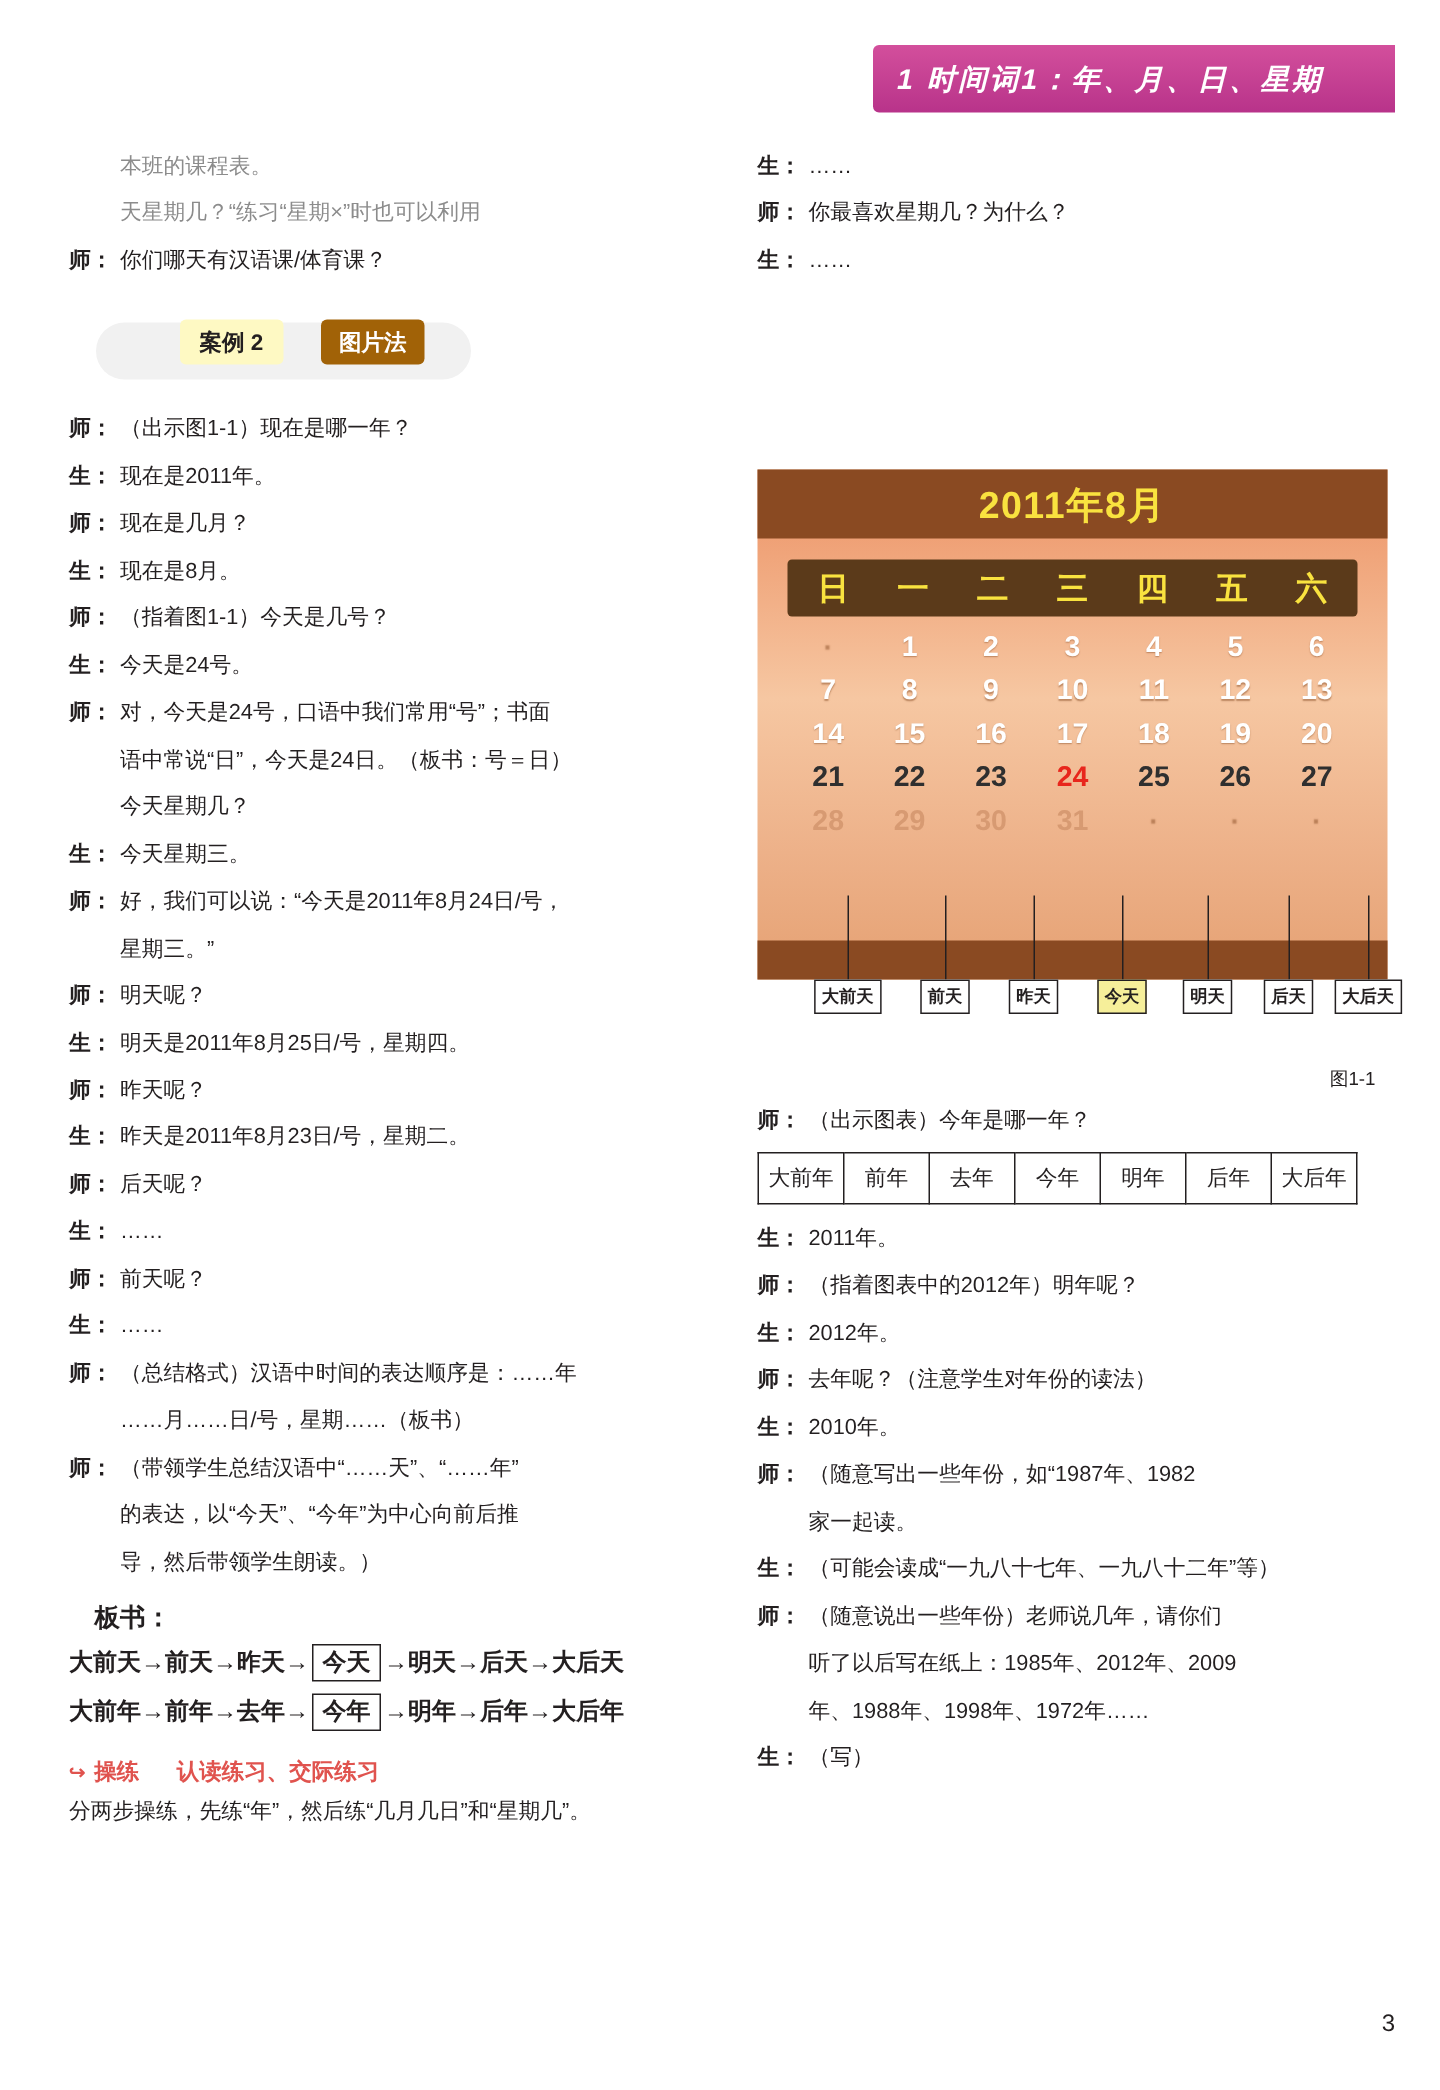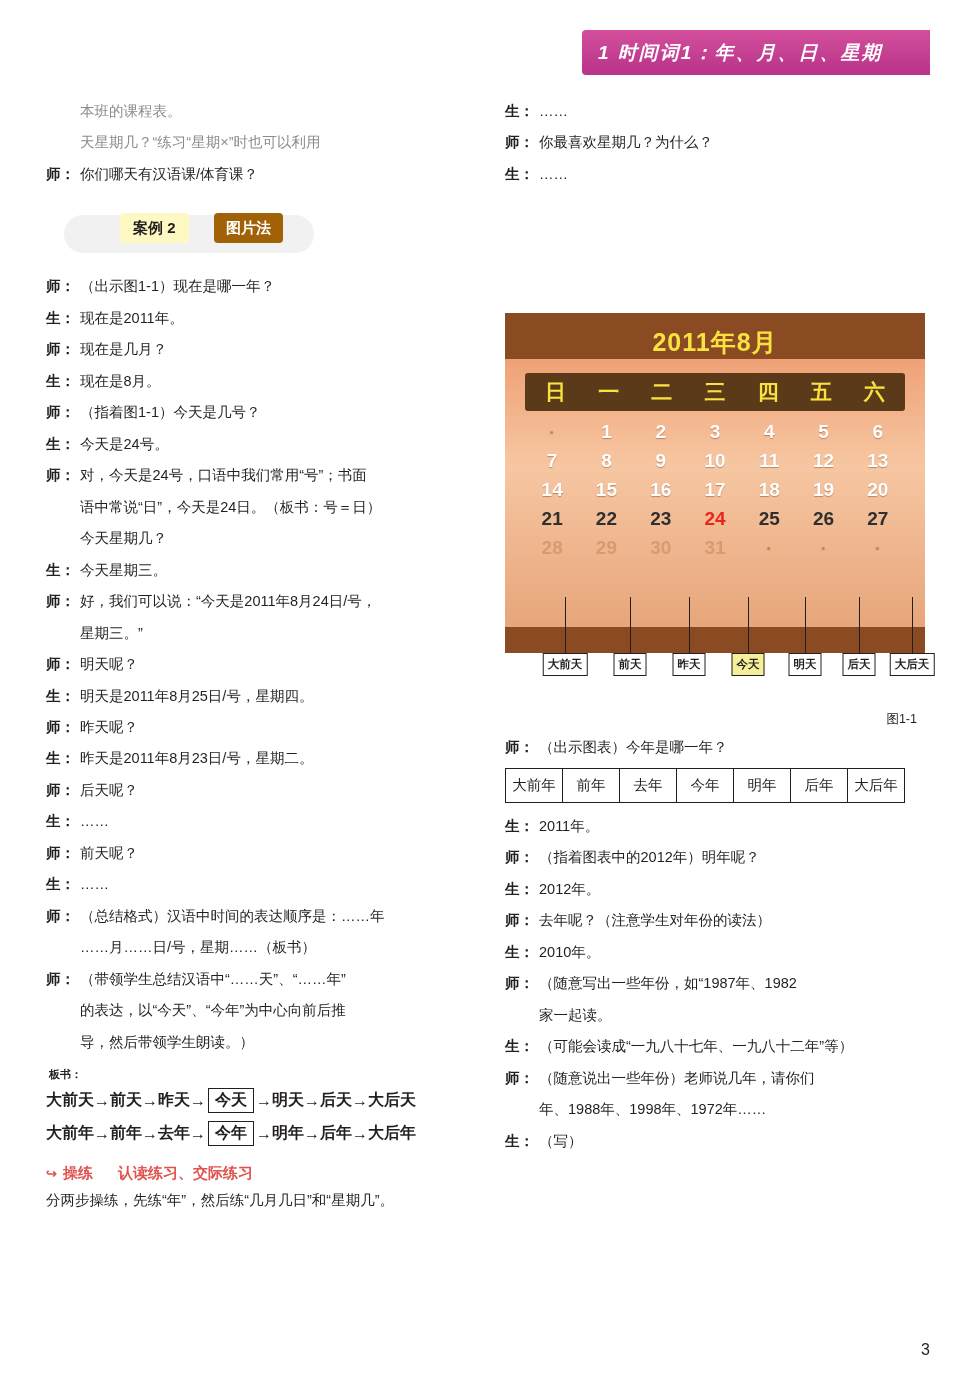--- a/index.html
+++ b/index.html
@@ -53,40 +53,40 @@
     color:#231f20;
   }
   .badge-purple {
     position:absolute; left:168px; top:0px; height:30px; padding:0 12px;
     background:#a16207; border-radius:4px;
     display:flex; align-items:center; font-size:15px; font-weight:bold;
     color:#ffffff;
   }
 
   
-  .bb-title { font-size:11px; font-weight:bold; margin:14px 0 6px 3px; }
+  .bb-title { font-size:17px; font-weight:bold; margin:14px 0 6px 17px; }
   .bb-line { font-size:16px; font-weight:bold; letter-spacing:0px; margin:4px 0 8px 0; display:flex; align-items:center; flex-wrap:nowrap;}
   .bb-box { border:1.6px solid #231f20; padding:1px 6px; margin:0 2px; display:inline-block; }
 
   
   .practice { margin-top:18px; display:flex; align-items:center; font-size:15px; font-weight:bold; color:#e0534e; }
   .practice .arrow { color:#e0534e; margin-right:6px; font-size:13px; }
   .practice .p1 { margin-right:25px; }
   .practice-body { font-size:14.5px; line-height:1.65; margin-top:6px; }
 
   
   .fig-wrap { position:relative; width:420px; }
   .cal {
     width:420px; height:340px;
     background:linear-gradient(180deg,#e8a477 0%, #ef9f74 12%, #f6c7a2 45%, #edb189 75%, #e5a173 100%);
     border:0; position:relative;
     box-sizing:border-box;
   }
   .cal-top {
-    height:46px; background:#8a4a22; display:flex; align-items:flex-end; justify-content:center;
+    height:46px; background:#8a4a22; display:flex; align-items:center; justify-content:center;
   }
   .cal-title { color:#f9e23f; font-size:25px; font-weight:bold; letter-spacing:1px; }
   .cal-inner { padding:14px 20px 6px 20px; }
   .cal-head {
     background:#5b3a1a; border-radius:3px; display:grid; grid-template-columns:repeat(7,1fr);
     padding:5px 4px; margin-bottom:10px;
   }
   .cal-head div { color:#f9e23f; font-size:21px; font-weight:bold; text-align:center; }
   .cal-grid { display:grid; grid-template-columns:repeat(7,1fr); row-gap:7px; }
   .cal-grid div {
@@ -428,20 +428,23 @@
     </div>
     <div class="line">
       <div class="who"><span>生</span>：</div>
       <div class="txt">（可能会读成“一九八十七年、一九八十二年”等）</div>
     </div>
     <div class="line">
       <div class="who"><span>师</span>：</div>
       <div class="txt">（随意说出一些年份）老师说几年，请你们</div>
     </div>
     <div class="line indent">
+      <div class="txt">听了以后写在纸上：1985年、2012年、2009</div>
+    </div>
+    <div class="line indent">
       <div class="txt">年、1988年、1998年、1972年……</div>
     </div>
     <div class="line">
       <div class="who"><span>生</span>：</div>
       <div class="txt">（写）</div>
     </div>
   </div>
 
   <div class="page-num">3</div>
 </div>

